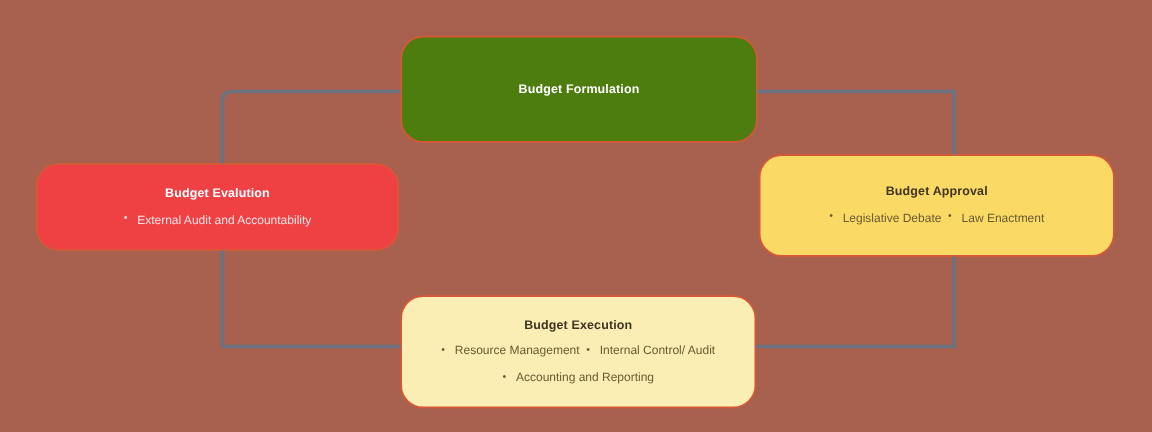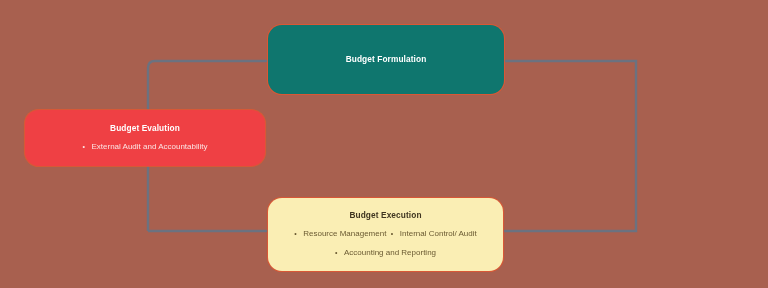--- a/index.html
+++ b/index.html
@@ -67,21 +67,21 @@
   .node-list-row {
     display: block;
   }
 
   
   #node-formulation {
     left: 268px;
     top: 25px;
     width: 236px;
     height: 69px;
-    background: #0f766e;
+    background: #4d7c0f;
     color: #ffffff;
   }
   #node-formulation .node-title { color: #ffffff; }
   #node-formulation .node-list li { color: #e7e7fb; }
 
   
   #node-approval {
     left: 507px;
     top: 104px;
     width: 235px;
@@ -123,20 +123,27 @@
 
   <svg id="connector-layer" viewBox="0 0 768 288" width="768" height="288" xmlns="http://www.w3.org/2000/svg">
     <path d="M 148 231 L 148 68 Q 148 61 155 61 L 636 61 L 636 231 L 498 231" fill="none" stroke="#6b7280" stroke-width="2.4" stroke-linecap="butt"></path>
     <path d="M 148 231 L 280 231" fill="none" stroke="#6b7280" stroke-width="2.4" stroke-linecap="butt"></path>
   </svg>
 
   <div class="node-box" id="node-formulation">
     <div class="node-title">Budget Formulation</div>
   </div>
 
+  <div class="node-box" id="node-approval">
+    <div class="node-title">Budget Approval</div>
+    <ul class="node-list">
+      <li class="node-list-row">Legislative Debate</li>
+      <li class="node-list-row">Law Enactment</li>
+    </ul>
+  </div>
 
   <div class="node-box" id="node-execution">
     <div class="node-title">Budget Execution</div>
     <ul class="node-list">
       <li class="node-list-row">Resource Management</li>
       <li class="node-list-row">Internal Control/ Audit</li>
       <li class="node-list-row">Accounting and Reporting</li>
     </ul>
   </div>
 

